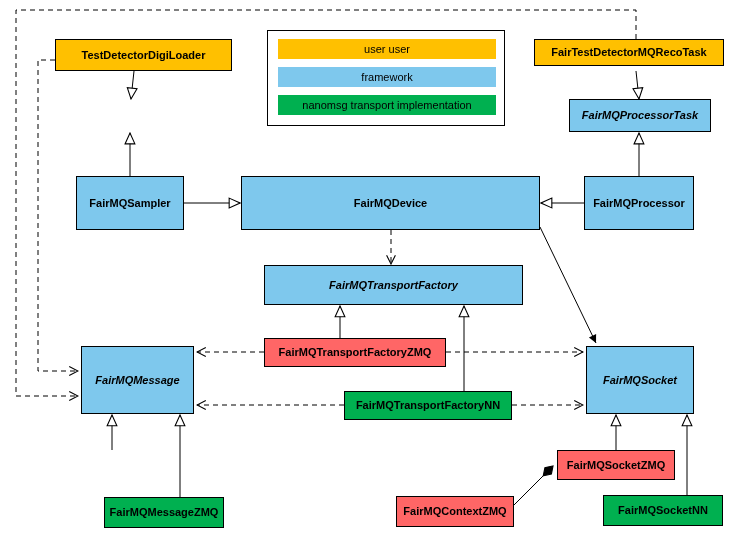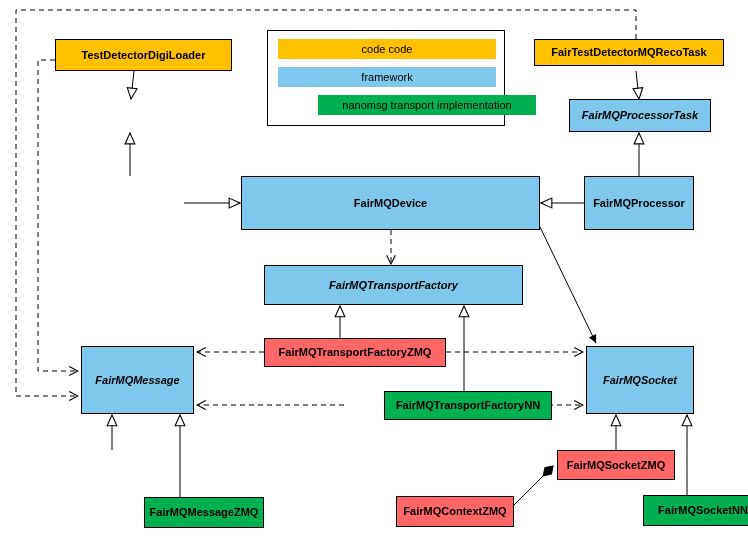--- a/index.html
+++ b/index.html
@@ -26,21 +26,21 @@
     font-size: 11px;
     font-weight: bold;
     text-align: center;
     line-height: 1.15;
     padding: 8px 4px;
   }
   .node.abstract { font-style: italic; }
   .fill-user      { background: #ffc000; }
   .fill-framework { background: #7ec8ed; }
   .fill-zmq       { background: #ff6666; }
-  .fill-nn        { background: #00b050; margin-left: 40px; }
+  .fill-nn        { background: #00b050; }
   .legend {
     position: absolute;
     left: 267px; top: 30px;
     width: 238px;
     border: 1px solid #000;
     background: #ffffff;
     padding: 8px 10px 10px 10px;
     display: flex;
     flex-direction: column;
     gap: 8px;
@@ -101,32 +101,33 @@
         <line x1="446" y1="352" x2="583" y2="352" marker-end="url(#vee)"></line>
         <line x1="344" y1="405" x2="197" y2="405" marker-end="url(#vee)"></line>
         <line x1="512" y1="405" x2="583" y2="405" marker-end="url(#vee)"></line>
         <path d="M55,60 L38,60 L38,371 L78,371" marker-end="url(#vee)"></path>
         <path d="M636,39 L636,10 L16,10 L16,396 L78,396" marker-end="url(#vee)"></path>
       </g>
     </g>
   </svg>
 
   <div class="legend">
-    <div class="legend-row fill-user">code code</div>
+    <div class="legend-row fill-user">user user</div>
     <div class="legend-row fill-framework">framework</div>
     <div class="legend-row fill-nn">nanomsg transport implementation</div>
   </div>
 
   <div class="node fill-user" style="left:55px;top:39px;width:177px;height:32px">TestDetectorDigiLoader</div>
 
   <div class="node fill-user" style="left:534px;top:39px;width:190px;height:27px">FairTestDetectorMQRecoTask</div>
 
 
   <div class="node fill-framework abstract" style="left:569px;top:99px;width:142px;height:33px">FairMQProcessorTask</div>
 
+  <div class="node fill-framework" style="left:76px;top:176px;width:108px;height:54px">FairMQSampler</div>
 
   <div class="node fill-framework" style="left:241px;top:176px;width:299px;height:54px">FairMQDevice</div>
 
   <div class="node fill-framework" style="left:584px;top:176px;width:110px;height:54px">FairMQProcessor</div>
 
   <div class="node fill-framework abstract" style="left:264px;top:265px;width:259px;height:40px">FairMQTransportFactory</div>
 
   <div class="node fill-zmq" style="left:264px;top:338px;width:182px;height:29px">FairMQTransportFactoryZMQ</div>
 
   <div class="node fill-nn" style="left:344px;top:391px;width:168px;height:29px">FairMQTransportFactoryNN</div>

